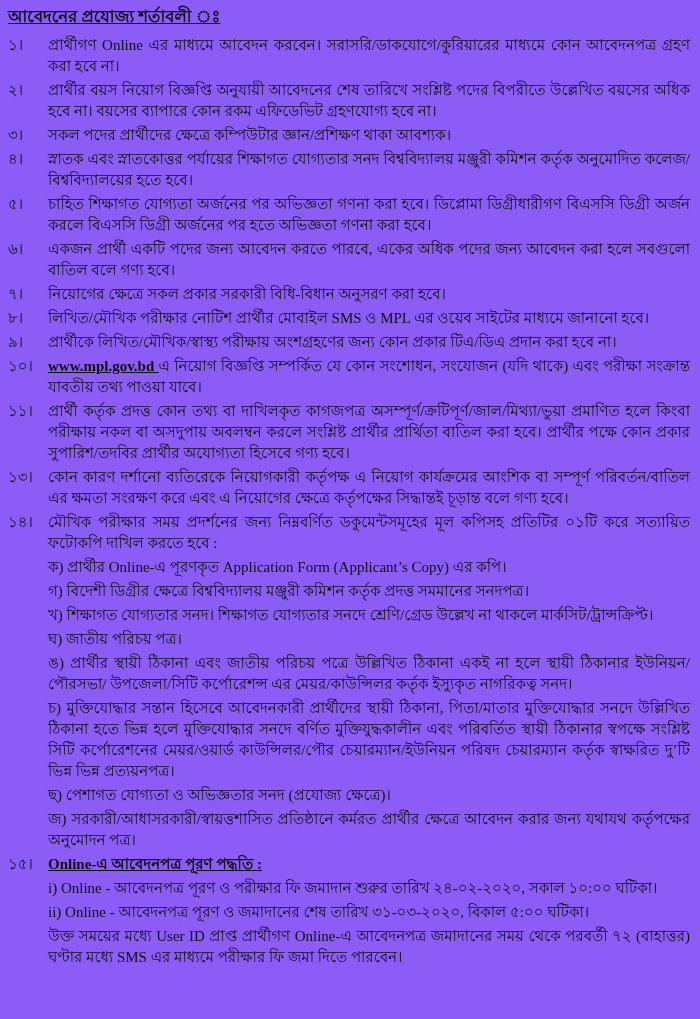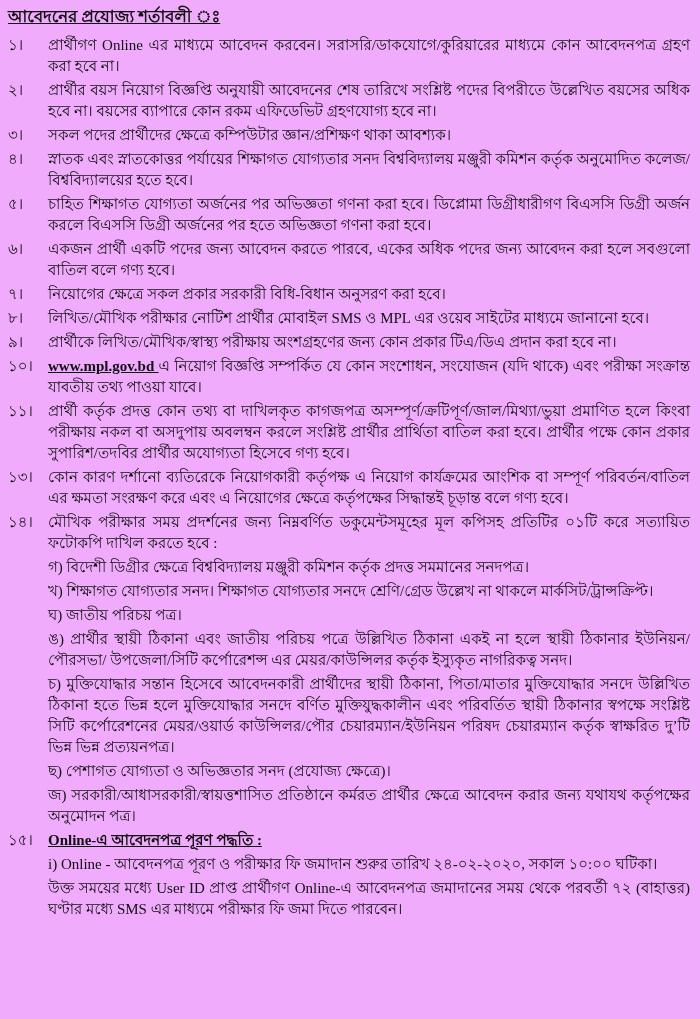--- a/index.html
+++ b/index.html
@@ -3,21 +3,21 @@
 <meta charset="utf-8">
 <style>
   html, body {
     margin: 0;
     padding: 0;
     background: #ffffff;
   }
   .page {
     width: 700px;
     height: 1019px;
-    background: #f0abfc;
+    background: #8b5cf6;
     color: #111111;
     font-family: "Liberation Serif", "DejaVu Serif", serif;
     font-size: 15px;
     line-height: 21px;
     box-sizing: border-box;
     padding: 5px 10px 4px 8px;
     overflow: hidden;
   }
   .title {
     font-size: 16.5px;
@@ -124,31 +124,33 @@
       <div class="item">
         <span class="num">১৩।</span>
         <div class="body">
           <p><span>কোন কারণ দর্শানো ব্যতিরেকে নিয়োগকারী কর্তৃপক্ষ এ নিয়োগ কার্যক্রমের আংশিক বা সম্পূর্ণ পরিবর্তন/বাতিল এর ক্ষমতা সংরক্ষণ করে এবং এ নিয়োগের ক্ষেত্রে কর্তৃপক্ষের সিদ্ধান্তই চূড়ান্ত বলে গণ্য হবে।</span></p>
         </div>
       </div>
       <div class="item">
         <span class="num">১৪।</span>
         <div class="body">
           <p><span>মৌখিক পরীক্ষার সময় প্রদর্শনের জন্য নিম্নবর্ণিত ডকুমেন্টসমূহের মূল কপিসহ প্রতিটির ০১টি করে সত্যায়িত ফটোকপি দাখিল করতে হবে :</span></p>
+          <p><span>ক) প্রার্থীর Online-এ পূরণকৃত Application Form (Applicant’s Copy) এর কপি।</span></p>
           <p><span>গ) বিদেশী ডিগ্রীর ক্ষেত্রে বিশ্ববিদ্যালয় মঞ্জুরী কমিশন কর্তৃক প্রদত্ত সমমানের সনদপত্র।</span></p>
           <p><span>খ) শিক্ষাগত যোগ্যতার সনদ। শিক্ষাগত যোগ্যতার সনদে শ্রেণি/গ্রেড উল্লেখ না থাকলে মার্কসিট/ট্রান্সক্রিপ্ট।</span></p>
           <p><span>ঘ) জাতীয় পরিচয় পত্র।</span></p>
           <p><span>ঙ) প্রার্থীর স্থায়ী ঠিকানা এবং জাতীয় পরিচয় পত্রে উল্লিখিত ঠিকানা একই না হলে স্থায়ী ঠিকানার ইউনিয়ন/ পৌরসভা/ উপজেলা/সিটি কর্পোরেশন্স এর মেয়র/কাউন্সিলর কর্তৃক ইস্যুকৃত নাগরিকত্ব সনদ।</span></p>
           <p><span>চ) মুক্তিযোদ্ধার সন্তান হিসেবে আবেদনকারী প্রার্থীদের স্থায়ী ঠিকানা, পিতা/মাতার মুক্তিযোদ্ধার সনদে উল্লিখিত ঠিকানা হতে ভিন্ন হলে মুক্তিযোদ্ধার সনদে বর্ণিত মুক্তিযুদ্ধকালীন এবং পরিবর্তিত স্থায়ী ঠিকানার স্বপক্ষে সংশ্লিষ্ট সিটি কর্পোরেশনের মেয়র/ওয়ার্ড কাউন্সিলর/পৌর চেয়ারম্যান/ইউনিয়ন পরিষদ চেয়ারম্যান কর্তৃক স্বাক্ষরিত দু’টি ভিন্ন ভিন্ন প্রত্যয়নপত্র।</span></p>
           <p><span>ছ) পেশাগত যোগ্যতা ও অভিজ্ঞতার সনদ (প্রযোজ্য ক্ষেত্রে)।</span></p>
           <p><span>জ) সরকারী/আধাসরকারী/স্বায়ত্তশাসিত প্রতিষ্ঠানে কর্মরত প্রার্থীর ক্ষেত্রে আবেদন করার জন্য যথাযথ কর্তৃপক্ষের অনুমোদন পত্র।</span></p>
         </div>
       </div>
       <div class="item">
         <span class="num">১৫।</span>
         <div class="body">
           <p><span class="r-b r-u">Online-এ আবেদনপত্র পূরণ পদ্ধতি :</span></p>
           <p><span>i) Online - আবেদনপত্র পূরণ ও পরীক্ষার ফি জমাদান শুরুর তারিখ ২৪-০২-২০২০, সকাল ১০:০০ ঘটিকা।</span></p>
+          <p><span>ii) Online - আবেদনপত্র পূরণ ও জমাদানের শেষ তারিখ ৩১-০৩-২০২০, বিকাল ৫:০০ ঘটিকা।</span></p>
           <p><span>উক্ত সময়ের মধ্যে User ID প্রাপ্ত প্রার্থীগণ Online-এ আবেদনপত্র জমাদানের সময় থেকে পরবর্তী ৭২ (বাহাত্তর) ঘণ্টার মধ্যে SMS এর মাধ্যমে পরীক্ষার ফি জমা দিতে পারবেন।</span></p>
         </div>
       </div>
     </div>
 </div>
 
 </body></html>

